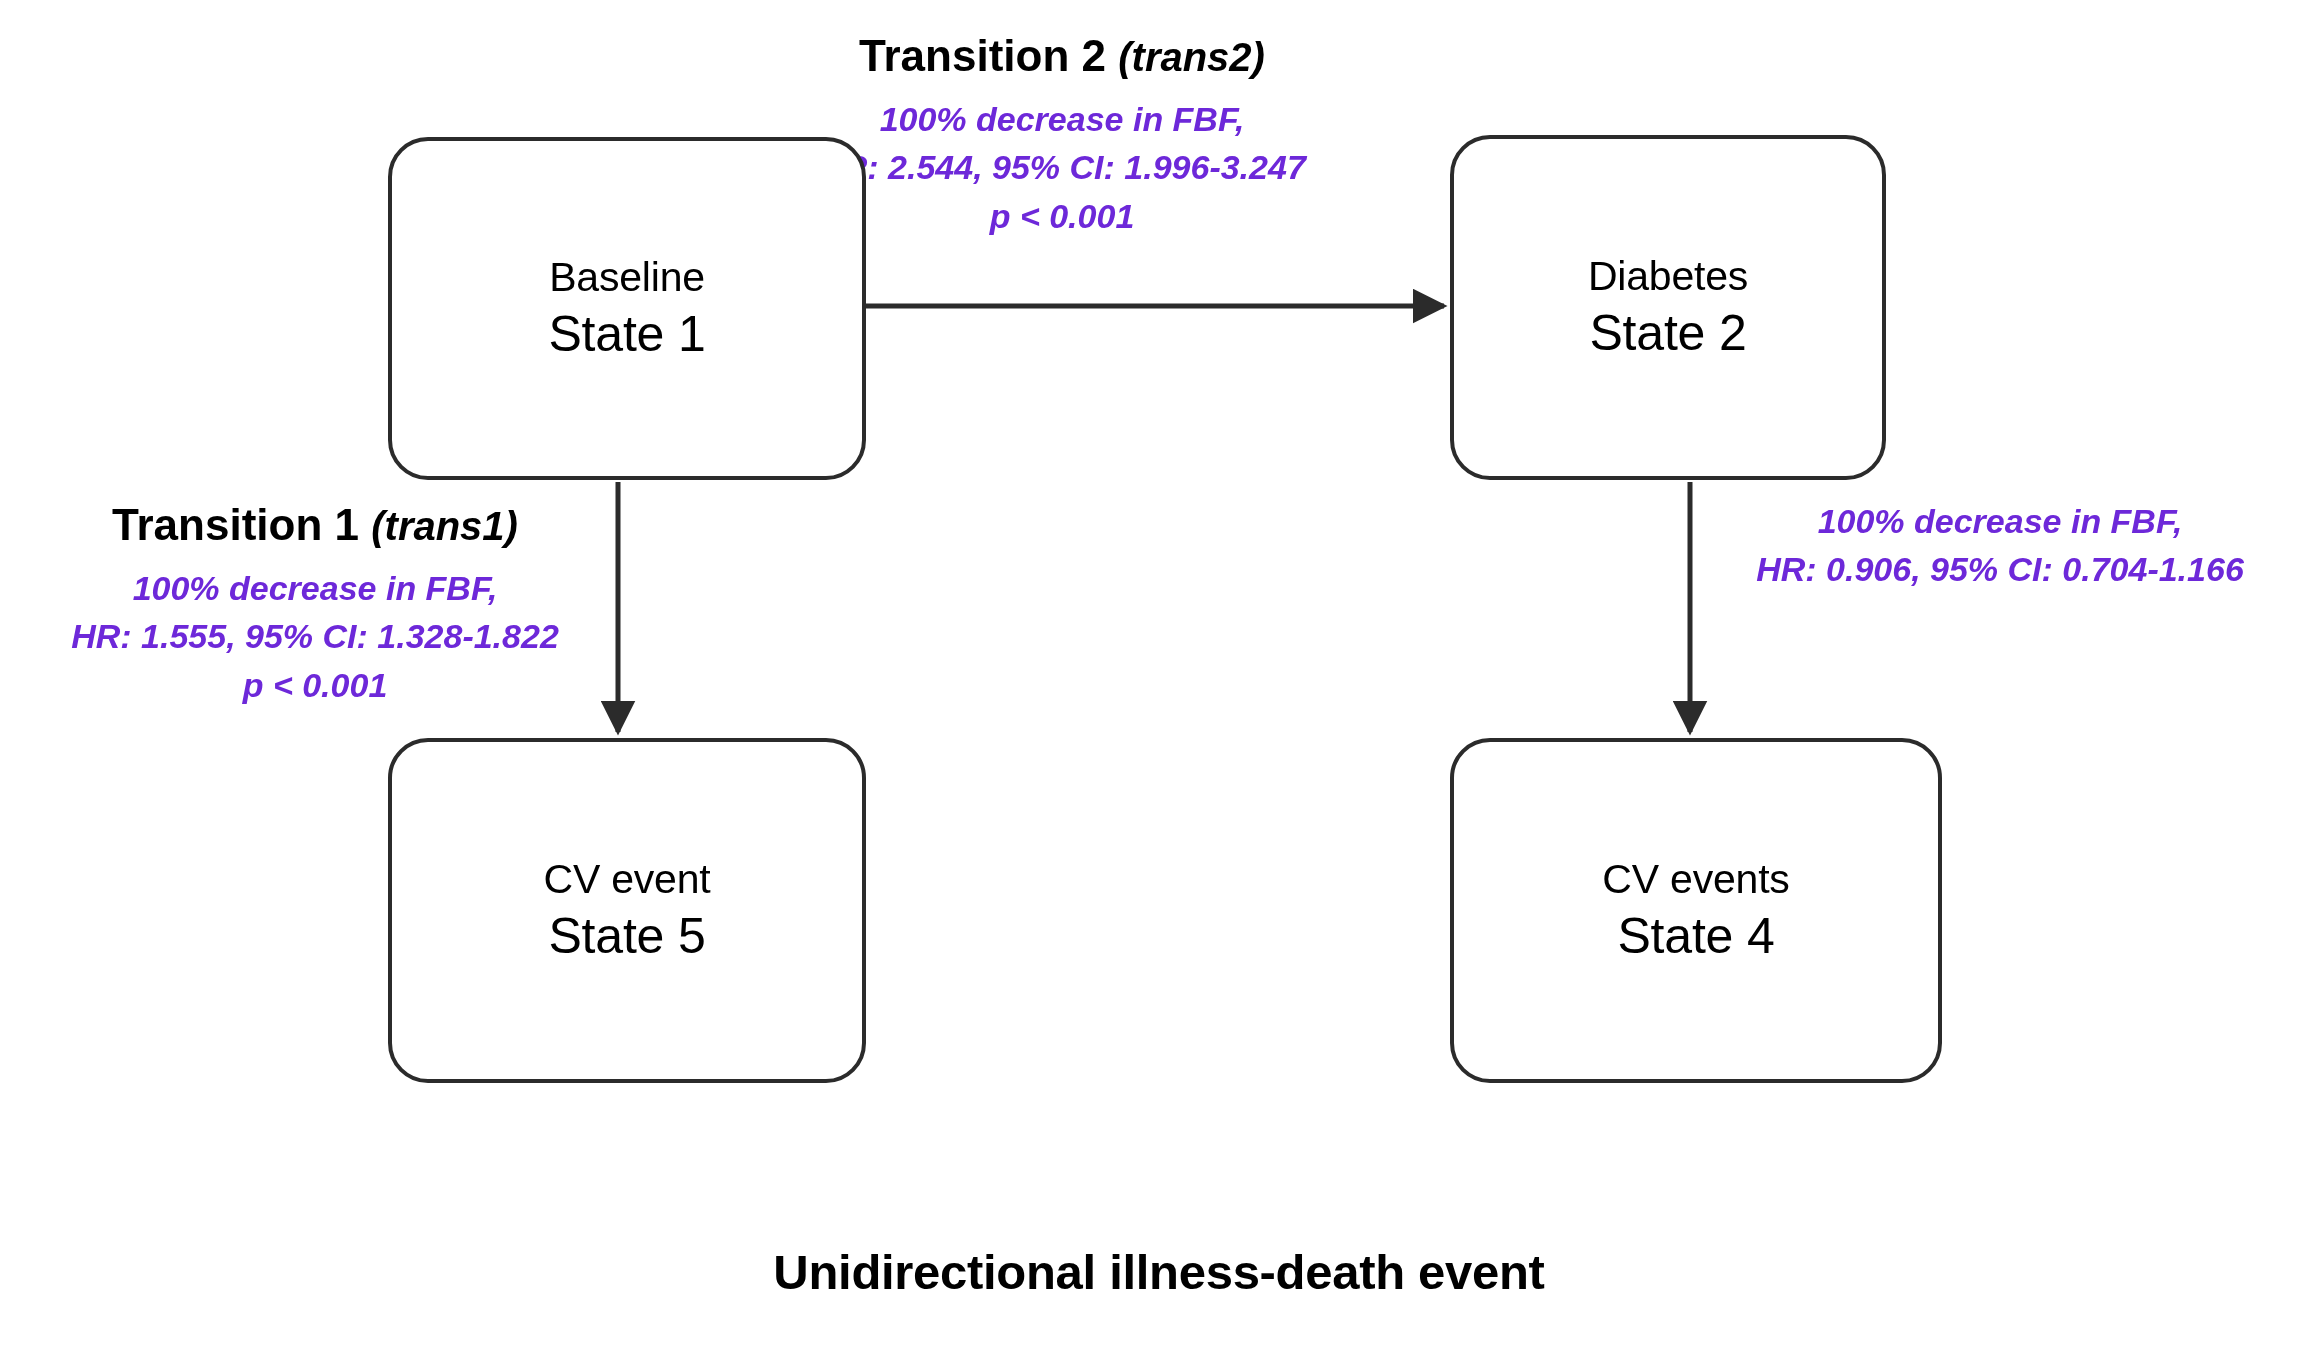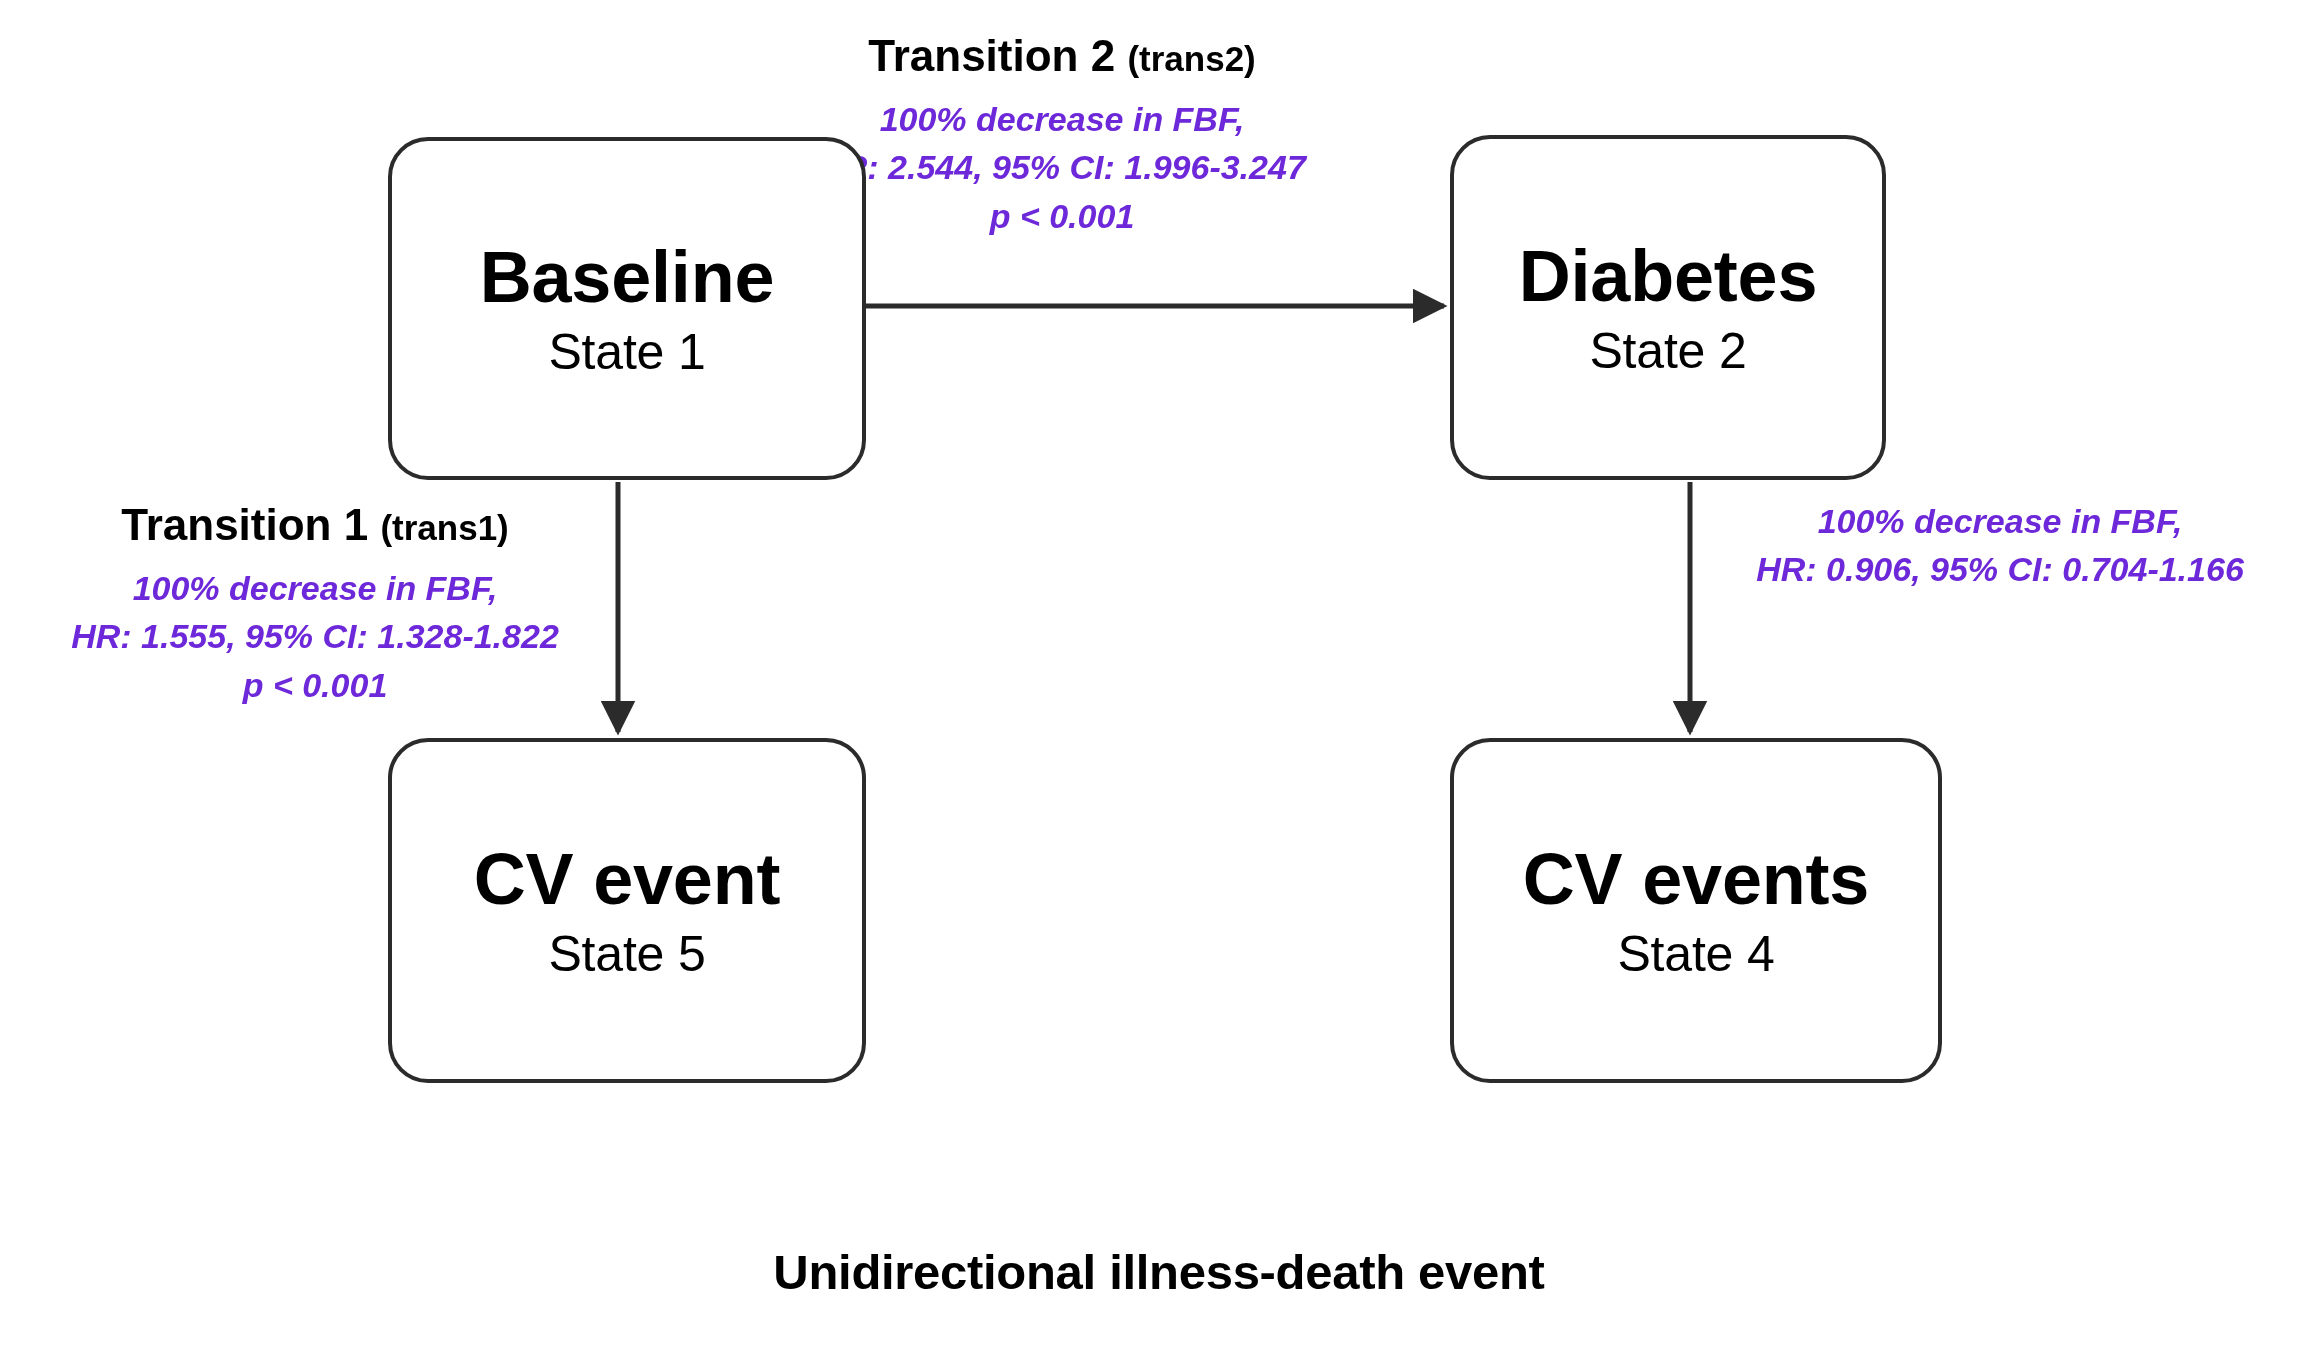--- a/index.html
+++ b/index.html
@@ -33,22 +33,22 @@
     border: 4px solid #2b2b2b;
     border-radius: 40px;
     background: #ffffff;
     display: flex;
     flex-direction: column;
     align-items: center;
     justify-content: center;
     z-index: 3;
   }
   .state-title {
-    font-size: 72px;
-    font-weight: bold;
+    font-size: 41px;
+    font-weight: normal;
     line-height: 1.18;
     letter-spacing: -0.2px;
     white-space: nowrap;
   }
   .state-sub {
     font-size: 50px;
     font-weight: normal;
     line-height: 1.18;
     letter-spacing: -0.2px;
     white-space: nowrap;
@@ -70,21 +70,22 @@
     font-size: 44px;
     line-height: 1.25;
     white-space: nowrap;
     margin-bottom: 12px;
   }
   .trans-head .t-name {
     font-weight: bold;
   }
   .trans-head .t-code {
     font-weight: bold;
-    font-size: 35px;
+    font-style: italic;
+    font-size: 40px;
   }
   .trans-line {
     font-size: 34px;
     font-style: italic;
     font-weight: bold;
     line-height: 1.42;
     white-space: nowrap;
     color: #6d28d9;
   }
 

